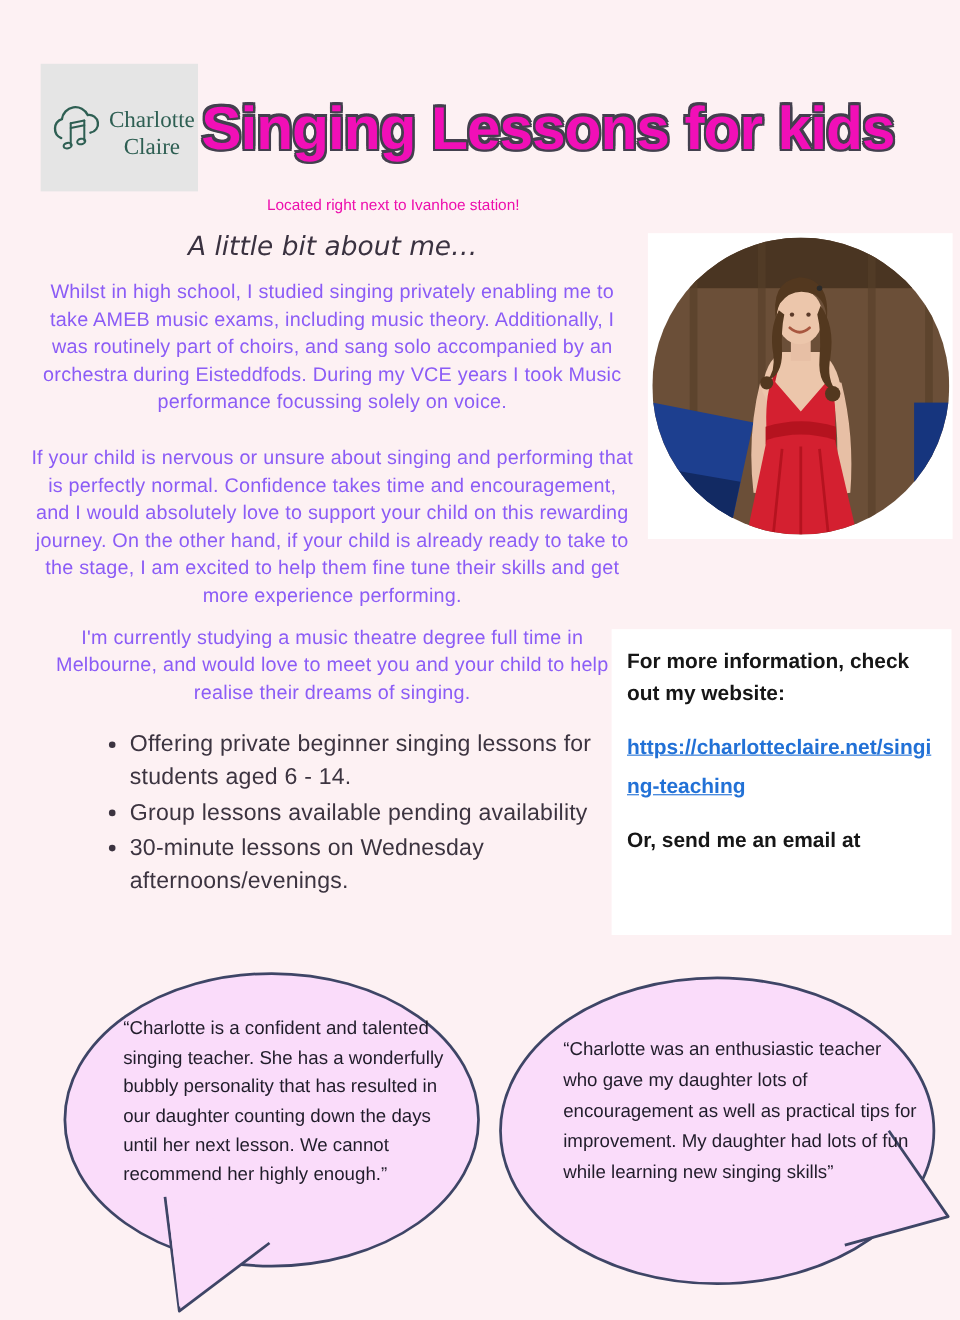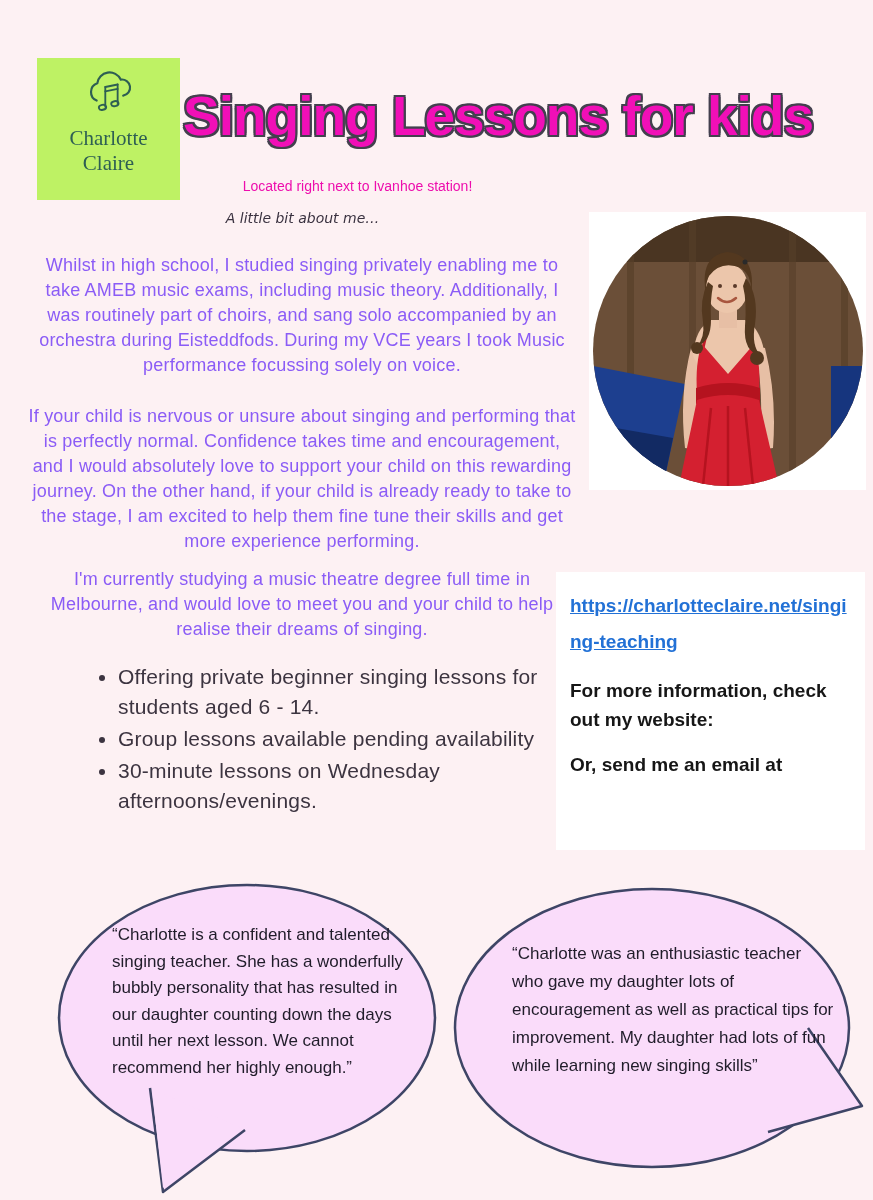--- a/index.html
+++ b/index.html
@@ -6,22 +6,22 @@
   body{
     width:873px;height:1200px;position:relative;overflow:hidden;
     background:#fdf1f3;
     font-family:"Liberation Sans",sans-serif;
     color:#3c3440;
   }
   .abs{position:absolute;}
 
   
   .logo-box{
-    left:37px;top:58px;width:143px;height:142px;
-    background:#bef264;display:flex;flex-direction:column;
+    left:37px;top:58px;width:143px;height:116px;
+    background:#e5e5e5;display:flex;
     align-items:center;justify-content:flex-start;padding-top:8px;box-sizing:border-box;
   }
   .logo-name{
     font-family:"Liberation Serif",serif;
     color:#2e5f53;font-size:21px;line-height:25px;text-align:center;margin-top:2px;
   }
 
   
   .main-title{
     left:183px;top:84px;width:660px;
@@ -31,21 +31,21 @@
   }
   .subtitle{
     left:185px;top:178px;width:345px;text-align:center;
     font-size:14px;font-weight:normal;color:#ed0ead;
   }
 
   
   .about-heading{
     left:30px;top:210px;width:545px;text-align:center;
     font-family:"DejaVu Sans",sans-serif;font-style:italic;
-    font-size:14px;color:#3a3240;
+    font-size:24px;color:#3a3240;
   }
   .para{
     left:27px;width:550px;text-align:center;
     font-size:18px;line-height:25px;letter-spacing:.2px;color:#8b5cf6;
   }
   .para1{top:253px;}
   .para2{top:404px;}
   .para3{top:567px;}
 
   ul.offer-list{
@@ -160,22 +160,22 @@
       <circle cx="142" cy="70" r="2" fill="#5a3a2a"></circle>
       <path d="M125 82 Q134 90 143 82" stroke="#a8563f" stroke-width="2.5" fill="none" stroke-linecap="round"></path>
 
       <circle cx="152" cy="46" r="2.5" fill="#2a2a2a"></circle>
     </g>
   </svg>
   </span>
 </div>
 
 <div class="abs contact-box">
+  <p>For more information, check out my website:</p>
   <p><a class="contact-link" href="#">https://charlotteclaire.net/singing-teaching</a></p>
-  <p>For more information, check out my website:</p>
   <p>Or, send me an email at</p>
 </div>
 
 <svg class="abs bubble-layer" width="873" height="1200" viewBox="0 0 873 1200">
 
   <ellipse cx="247" cy="1018" rx="188" ry="133" fill="#fadcfa" stroke="#3e4566" stroke-width="2.5"></ellipse>
   <path d="M150 1088 L163 1192 L245 1130" fill="#fadcfa" stroke="#3e4566" stroke-width="2.5" stroke-linejoin="round"></path>
   <path d="M152 1090 L163 1188 L242 1128" fill="#fadcfa" stroke="none"></path>
 
   <ellipse cx="652" cy="1028" rx="197" ry="139" fill="#fadcfa" stroke="#3e4566" stroke-width="2.5"></ellipse>

